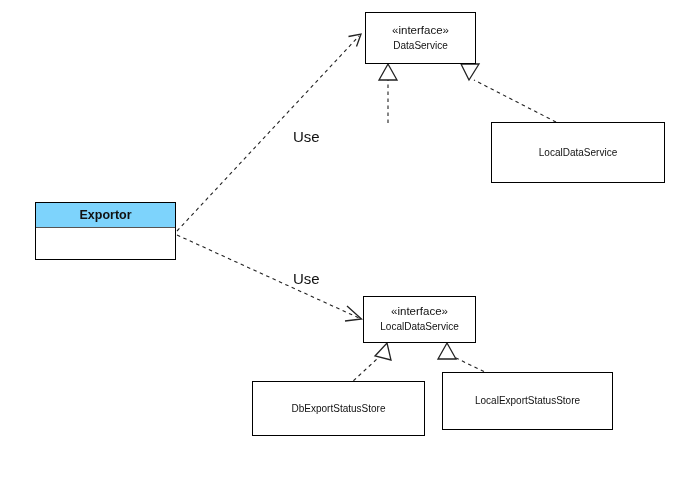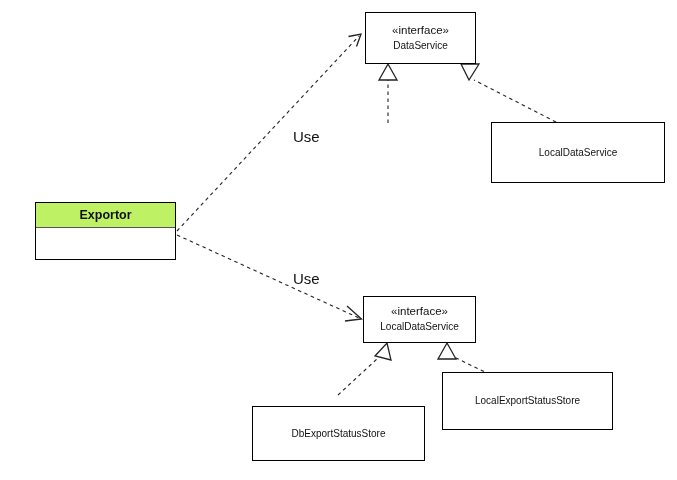--- a/index.html
+++ b/index.html
@@ -60,21 +60,21 @@
   .node.klass {
     border-width: 1.6px;
   }
   .klass-header {
     flex: 0 0 auto;
     height: 24px;
     display: flex;
     align-items: center;
     justify-content: center;
     border-bottom: 1.2px solid #555555;
-    background: #bef264;
+    background: #7dd3fc;
   }
   .klass-header .cls-name {
     font-weight: bold;
     font-size: 12.5px;
   }
   .klass-compartment {
     flex: 1 1 auto;
     background: #ffffff;
   }
   .edge-label {
@@ -147,21 +147,21 @@
     </div>
   </div>
 
   <div class="node" id="node-export-status-store" style="left: 363px; top: 296px; width: 113px; height: 47px;">
     <div class="body">
       <div class="stereotype">«interface»</div>
       <div class="cls-name">LocalDataService</div>
     </div>
   </div>
 
-  <div class="node" id="node-db-export-status-store" style="left: 252px; top: 406px; width: 173px; height: 55px;">
+  <div class="node" id="node-db-export-status-store" style="left: 252px; top: 381px; width: 173px; height: 55px;">
     <div class="body">
       <div class="cls-name">DbExportStatusStore</div>
     </div>
   </div>
 
   <div class="node" id="node-local-export-status-store" style="left: 442px; top: 372px; width: 171px; height: 58px;">
     <div class="body">
       <div class="cls-name">LocalExportStatusStore</div>
     </div>
   </div>

